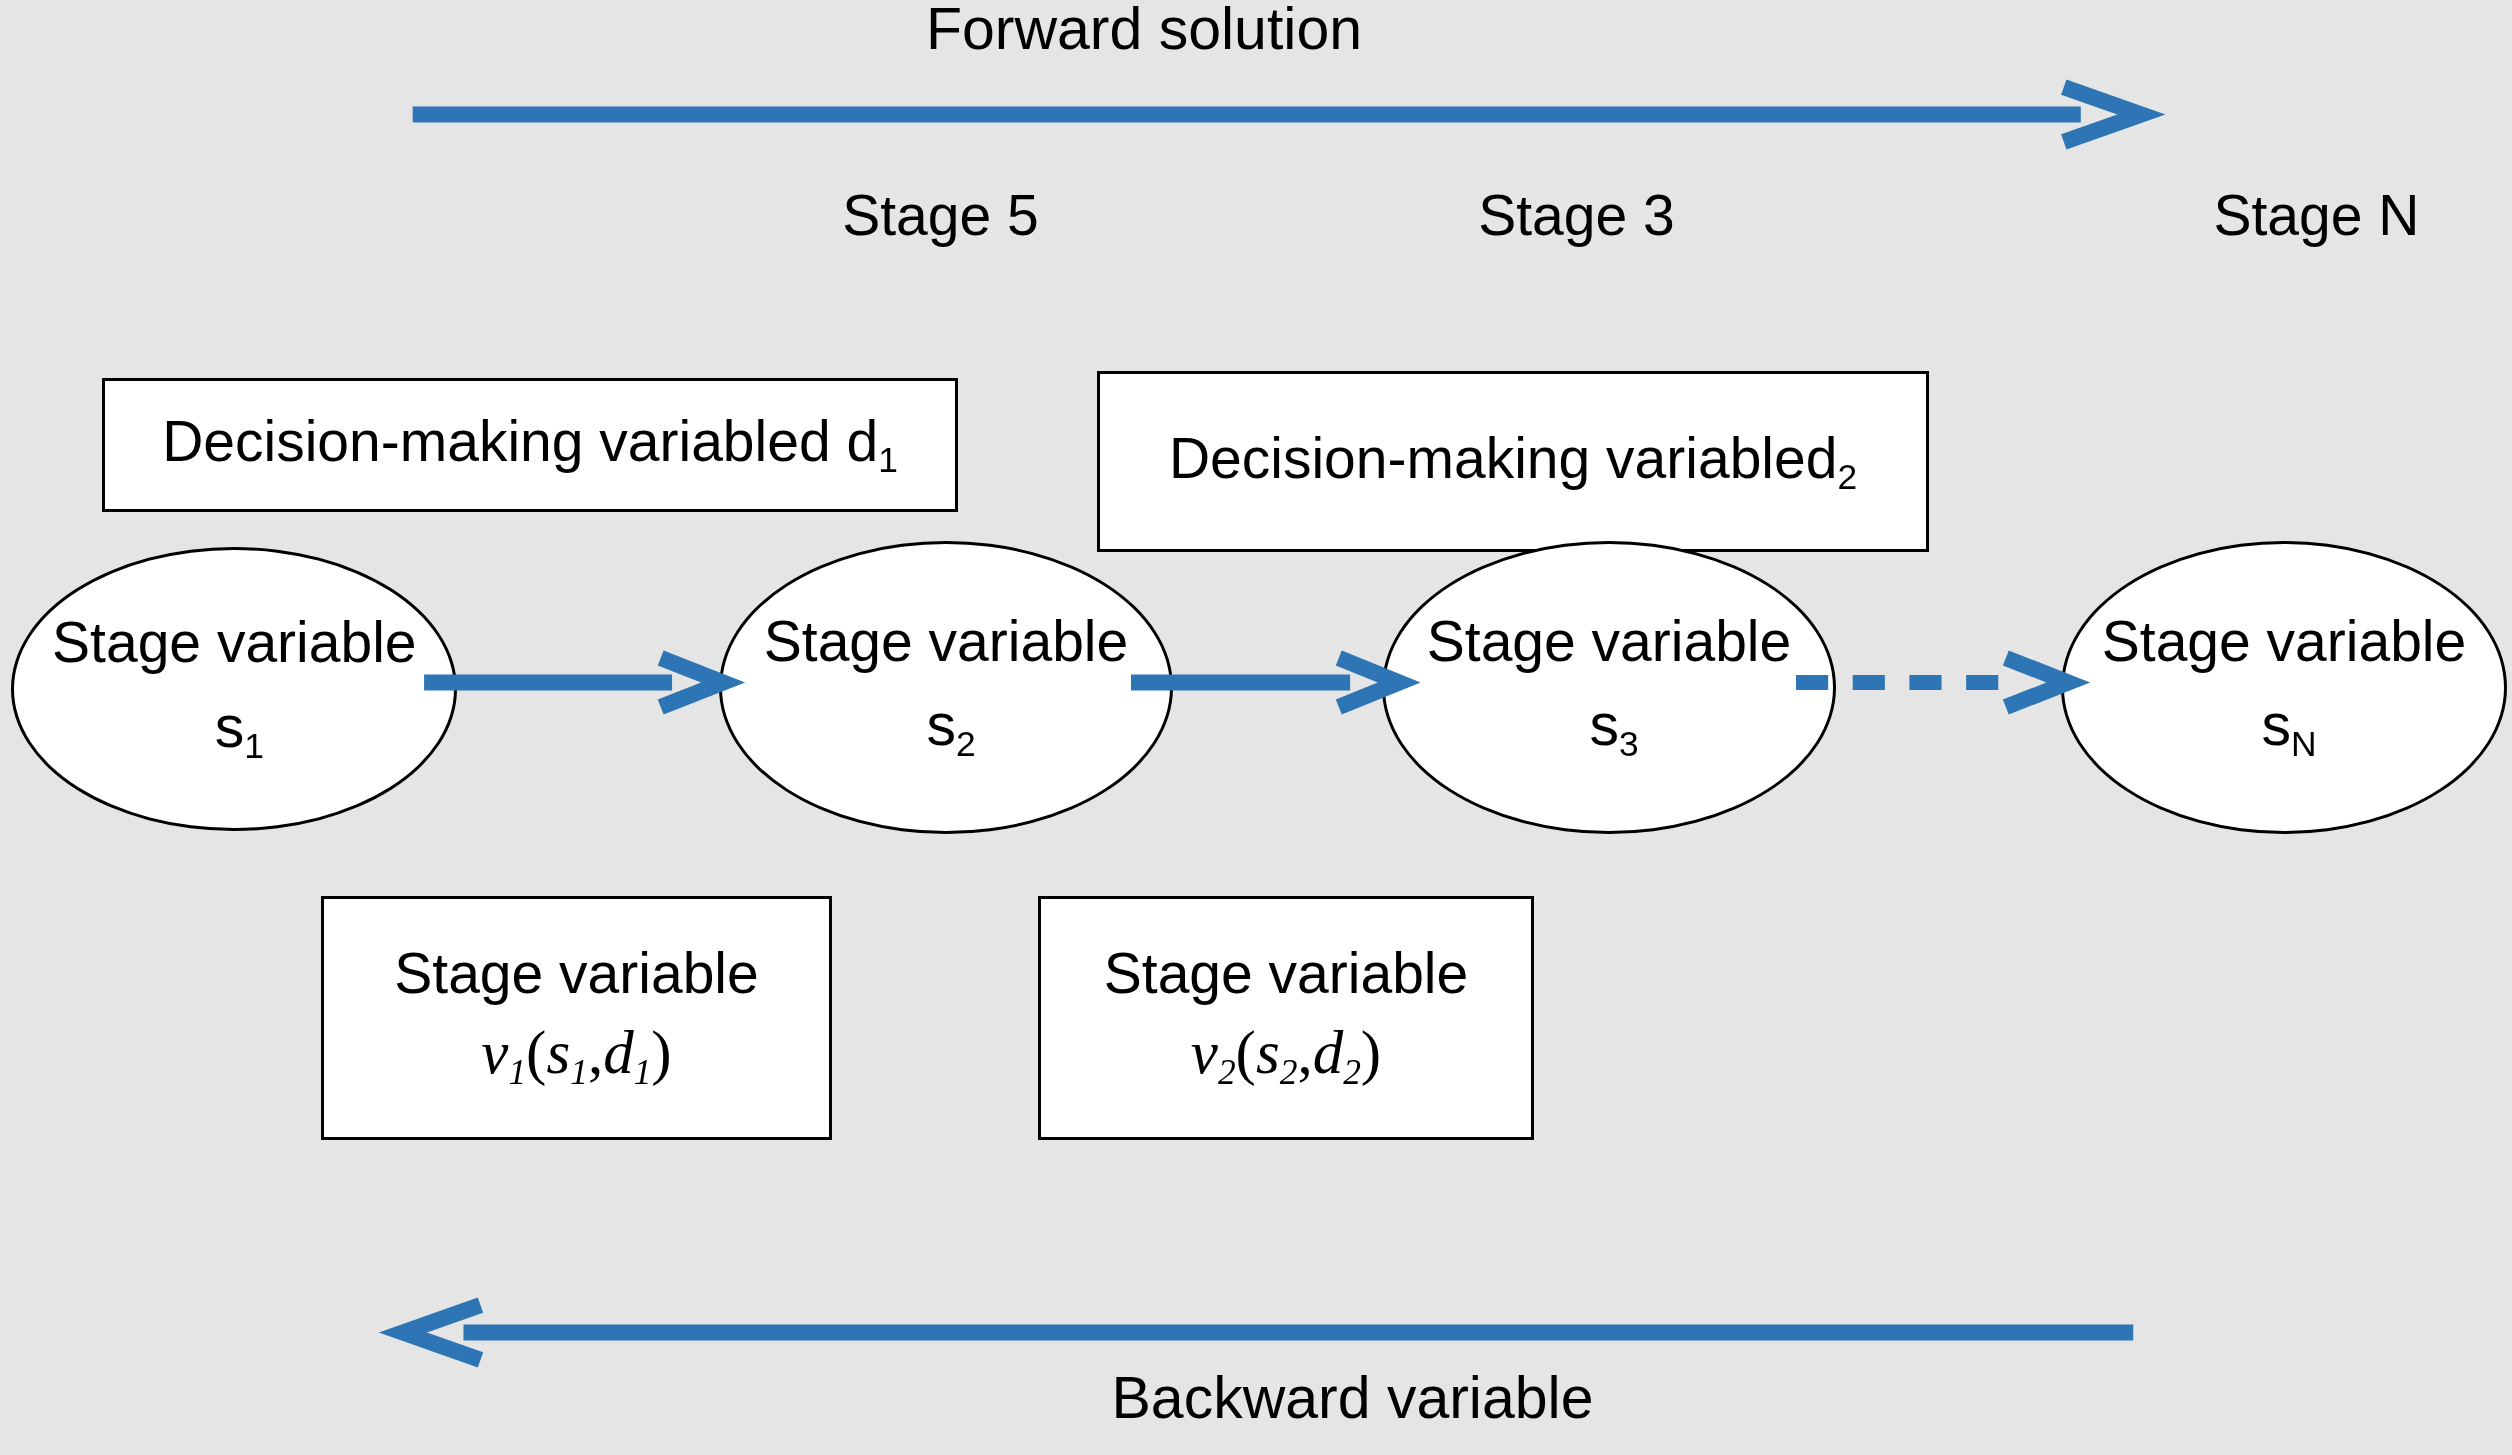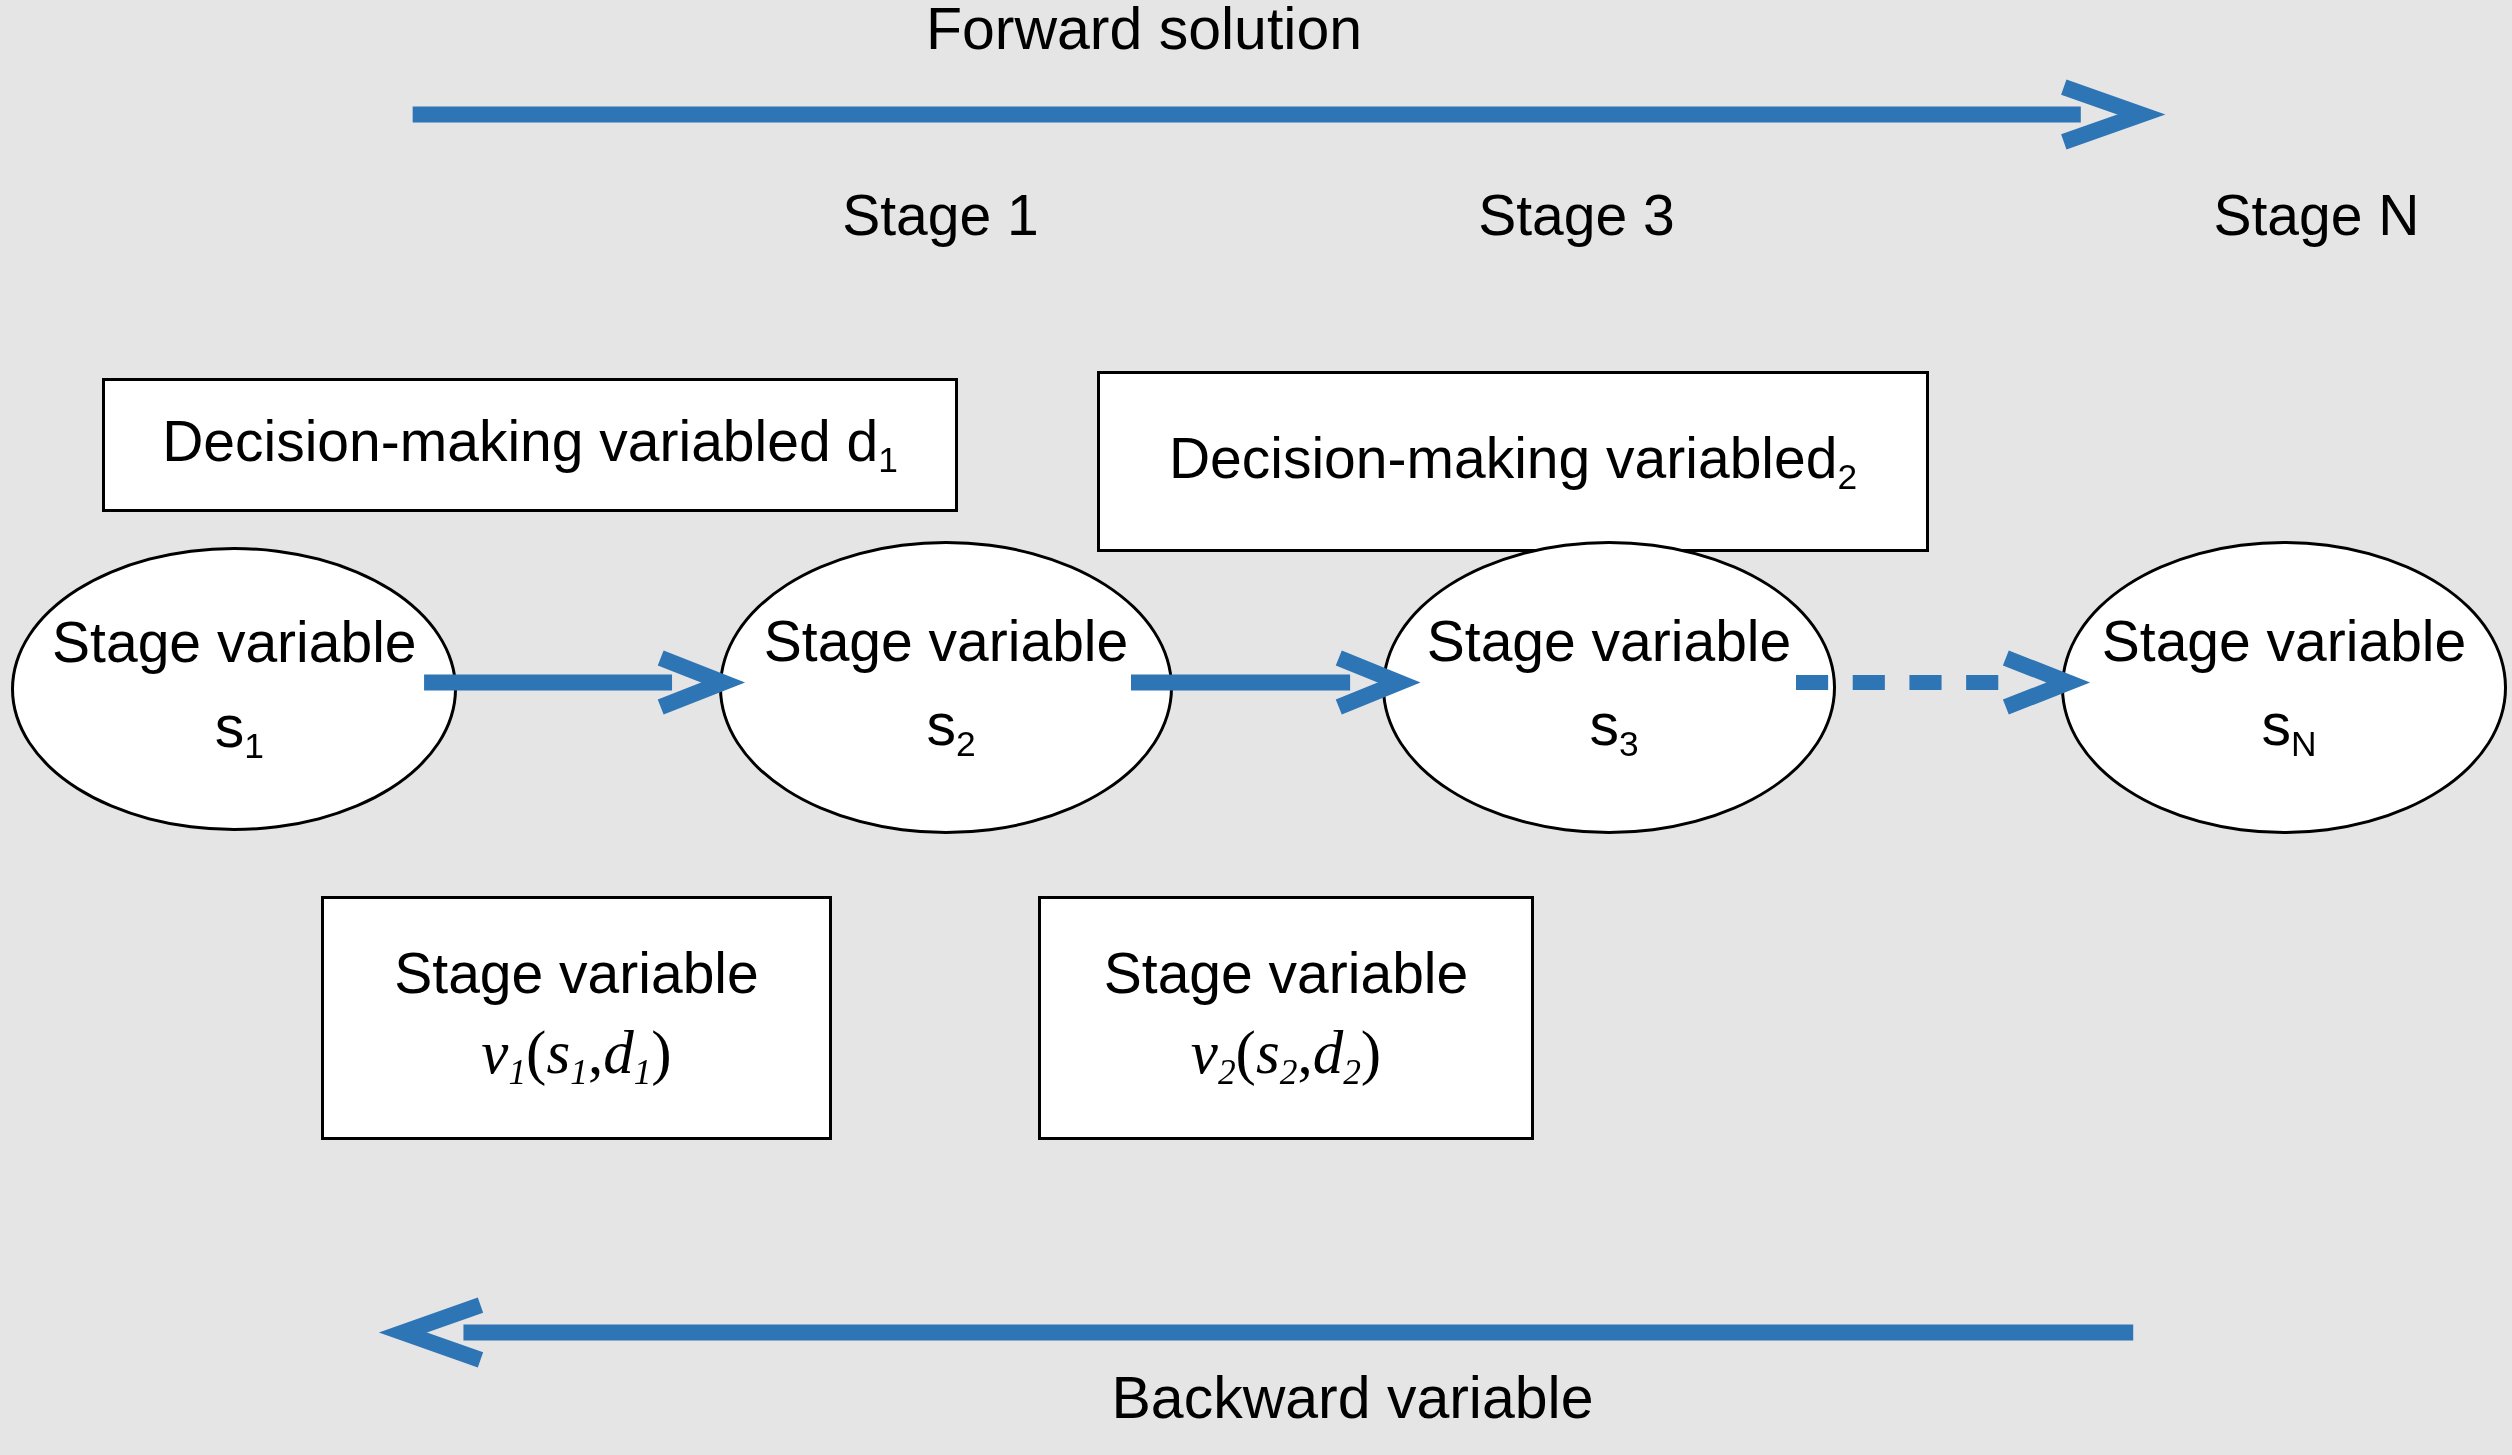--- a/index.html
+++ b/index.html
@@ -114,21 +114,21 @@
 
   <div class="abs flow-label" style="left:813px; top:0px; width:662px;">Forward solution</div>
 
   <div class="abs" style="left:407px; top:87px; width:1740px; height:55px;">
     <svg class="arrow-svg" width="1740" height="55" viewBox="0 0 1840 58">
       <line x1="6" y1="29" x2="1770" y2="29" stroke="#2E75B6" stroke-width="17"></line>
       <polyline points="1752,0 1834,29 1752,58" fill="none" stroke="#2E75B6" stroke-width="17" stroke-linecap="butt" stroke-linejoin="miter"></polyline>
     </svg>
   </div>
 
-  <div class="abs stage-caption" style="left:704px; top:187px; width:473px;">Stage 1</div>
+  <div class="abs stage-caption" style="left:704px; top:187px; width:473px;">Stage 5</div>
   <div class="abs stage-caption" style="left:1340px; top:187px; width:473px;">Stage 3</div>
   <div class="abs stage-caption" style="left:2080px; top:187px; width:473px;">Stage N</div>
 
   <div class="abs box" style="left:102px; top:378px; width:856px; height:134px;">
     <div class="box-line">
       <span>Decision-making variabled d</span><sub>1</sub>
     </div>
   </div>
 
   <div class="abs box" style="left:1097px; top:371px; width:832px; height:181px;">

